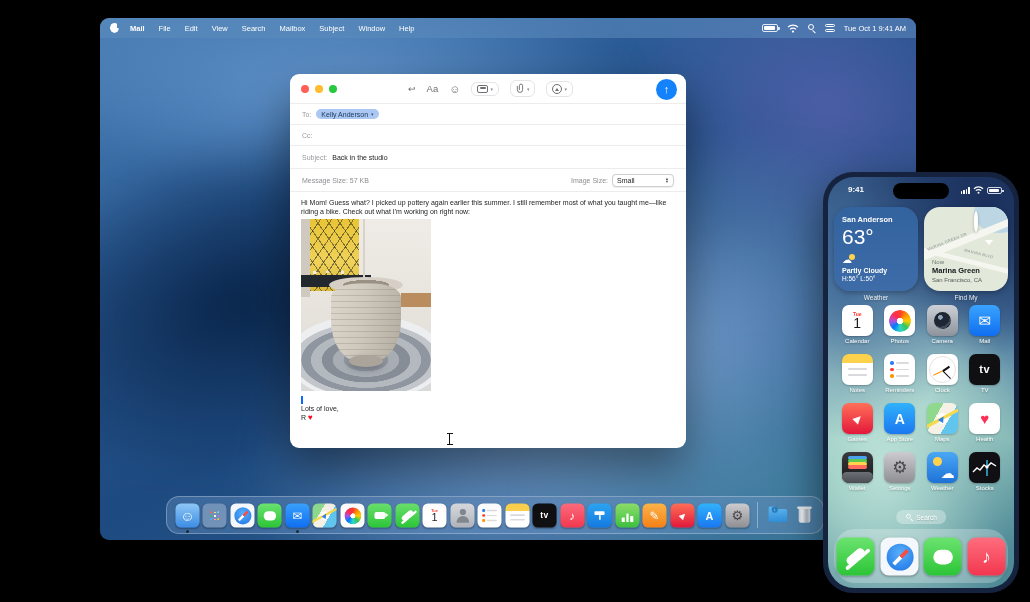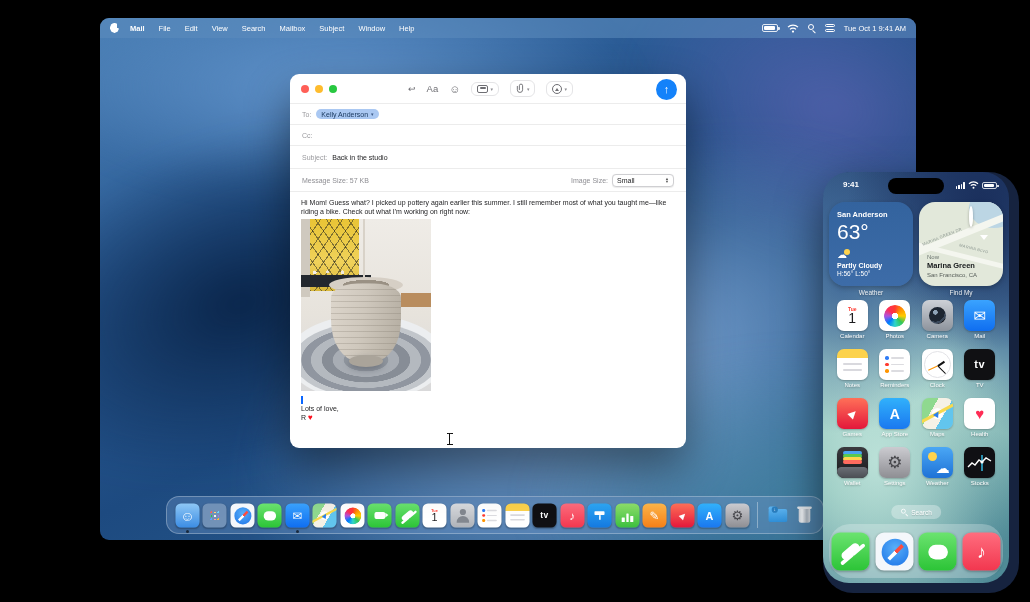--- a/index.html
+++ b/index.html
@@ -214,21 +214,21 @@
       radial-gradient(circle 2px at 11.5px 2.5px,#6bd5ff 60%,transparent 61%),
       radial-gradient(circle 2px at 2.5px 7px,#28c840 60%,transparent 61%),
       radial-gradient(circle 2px at 7px 7px,#f2f2f2 60%,transparent 61%),
       radial-gradient(circle 2px at 11.5px 7px,#b36ae2 60%,transparent 61%),
       radial-gradient(circle 2px at 2.5px 11.5px,#59aaff 60%,transparent 61%),
       radial-gradient(circle 2px at 7px 11.5px,#ff8fb1 60%,transparent 61%),
       radial-gradient(circle 2px at 11.5px 11.5px,#ffbd2e 60%,transparent 61%); }
 
   
   .iphone { position:absolute; left:823px; top:172px; width:196px; height:421px; z-index:8;
-    background:#16233f; border-radius:30px; box-shadow:0 18px 45px rgba(0,0,0,.55); }
+    background:#16233f; border-radius:30px; padding:5px; box-shadow:0 18px 45px rgba(0,0,0,.55); }
   .pscreen { position:relative; width:186px; height:411px; border-radius:26px; overflow:hidden;
     background:
       radial-gradient(120% 60% at 85% 8%, rgba(25,45,90,.95), rgba(25,45,90,0) 60%),
       radial-gradient(100% 55% at 10% 28%, rgba(60,100,150,.8), rgba(60,100,150,0) 65%),
       radial-gradient(110% 70% at 30% 70%, rgba(190,227,218,.95), rgba(190,227,218,0) 70%),
       radial-gradient(120% 60% at 90% 90%, rgba(60,120,140,.8), rgba(60,120,140,0) 70%),
       linear-gradient(200deg,#24406e 0%,#46719c 30%,#9fcfc5 55%,#79b5ad 80%,#4d8596 100%); }
   .pstatus { position:absolute; left:0; top:6px; right:0; height:16px; color:#fff; z-index:3; }
   .ptime { position:absolute; left:20px; top:2px; font-size:8px; font-weight:bold; }
   .island { position:absolute; left:65px; top:0; width:56px; height:16px; background:#000; border-radius:9px; }

